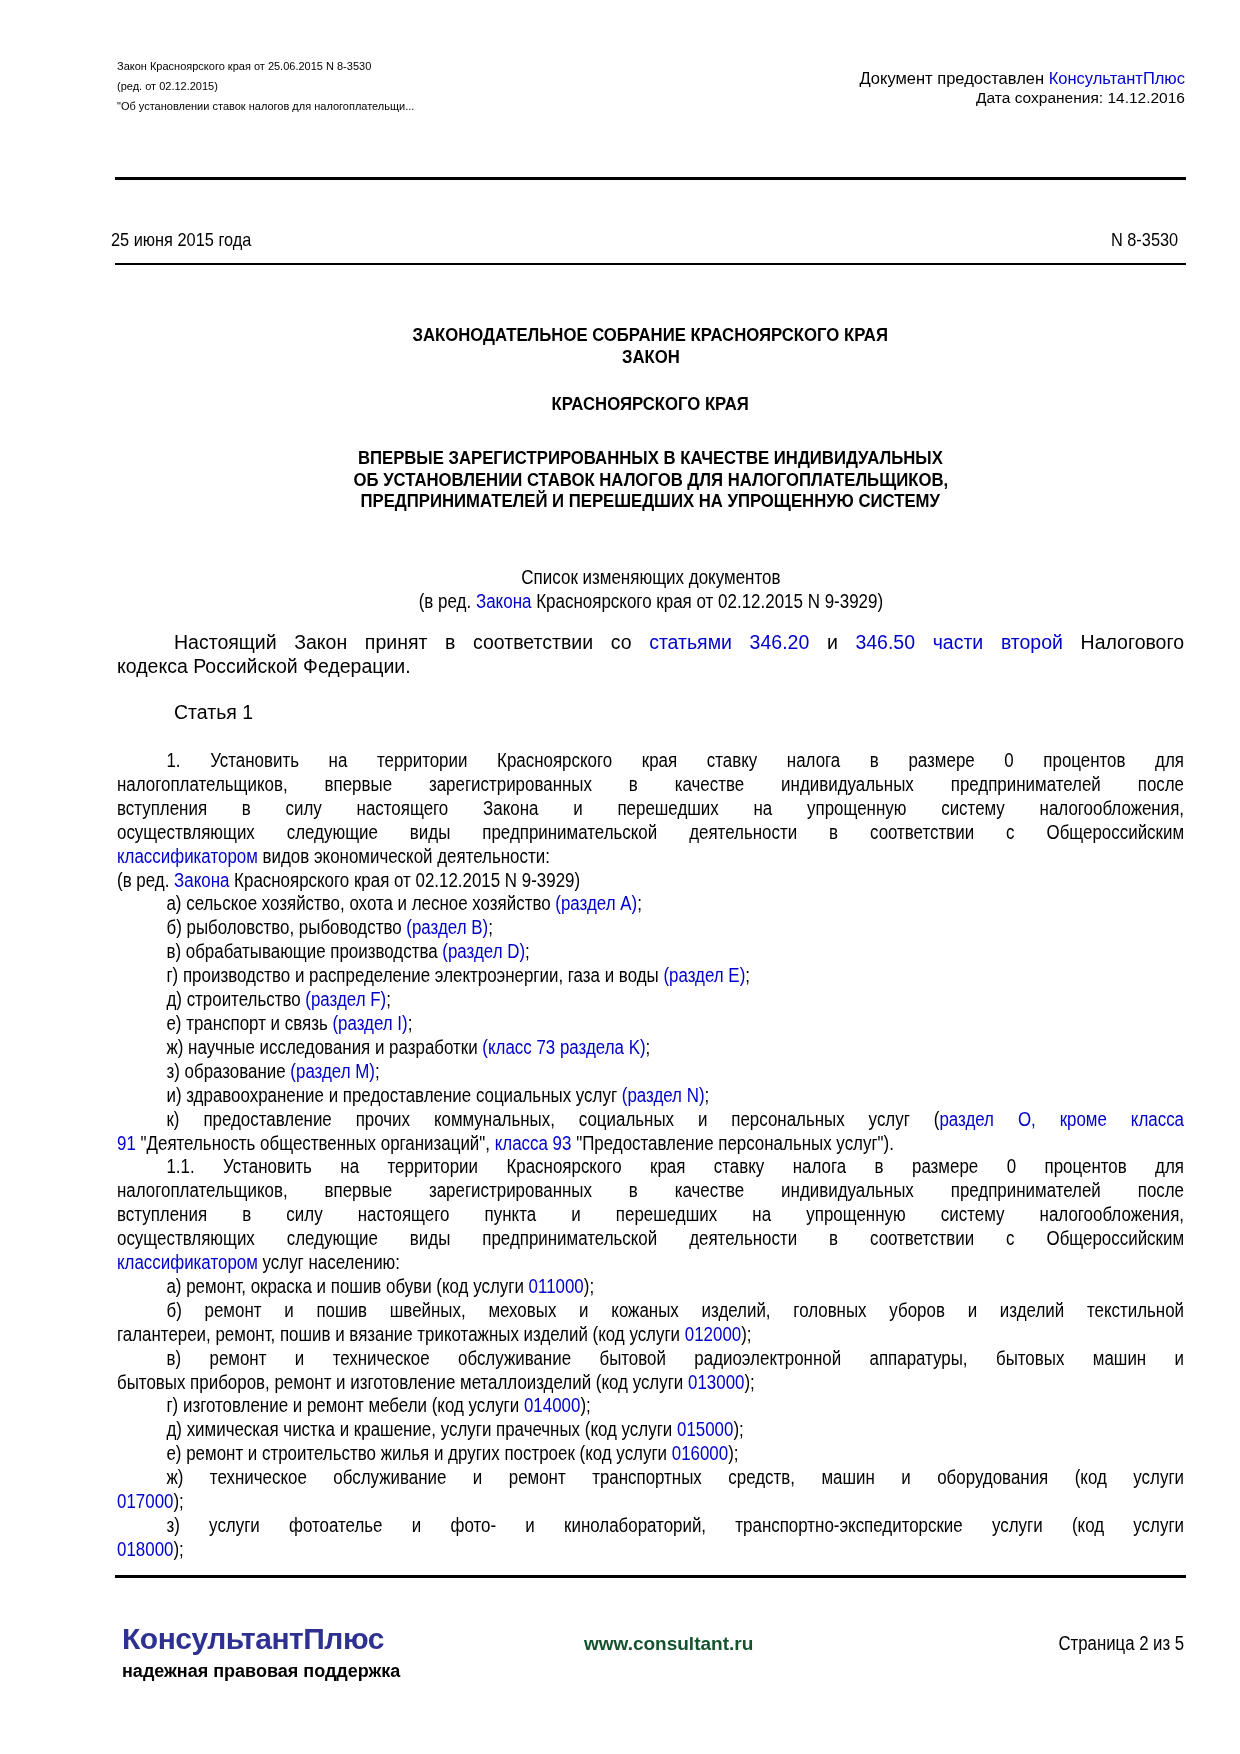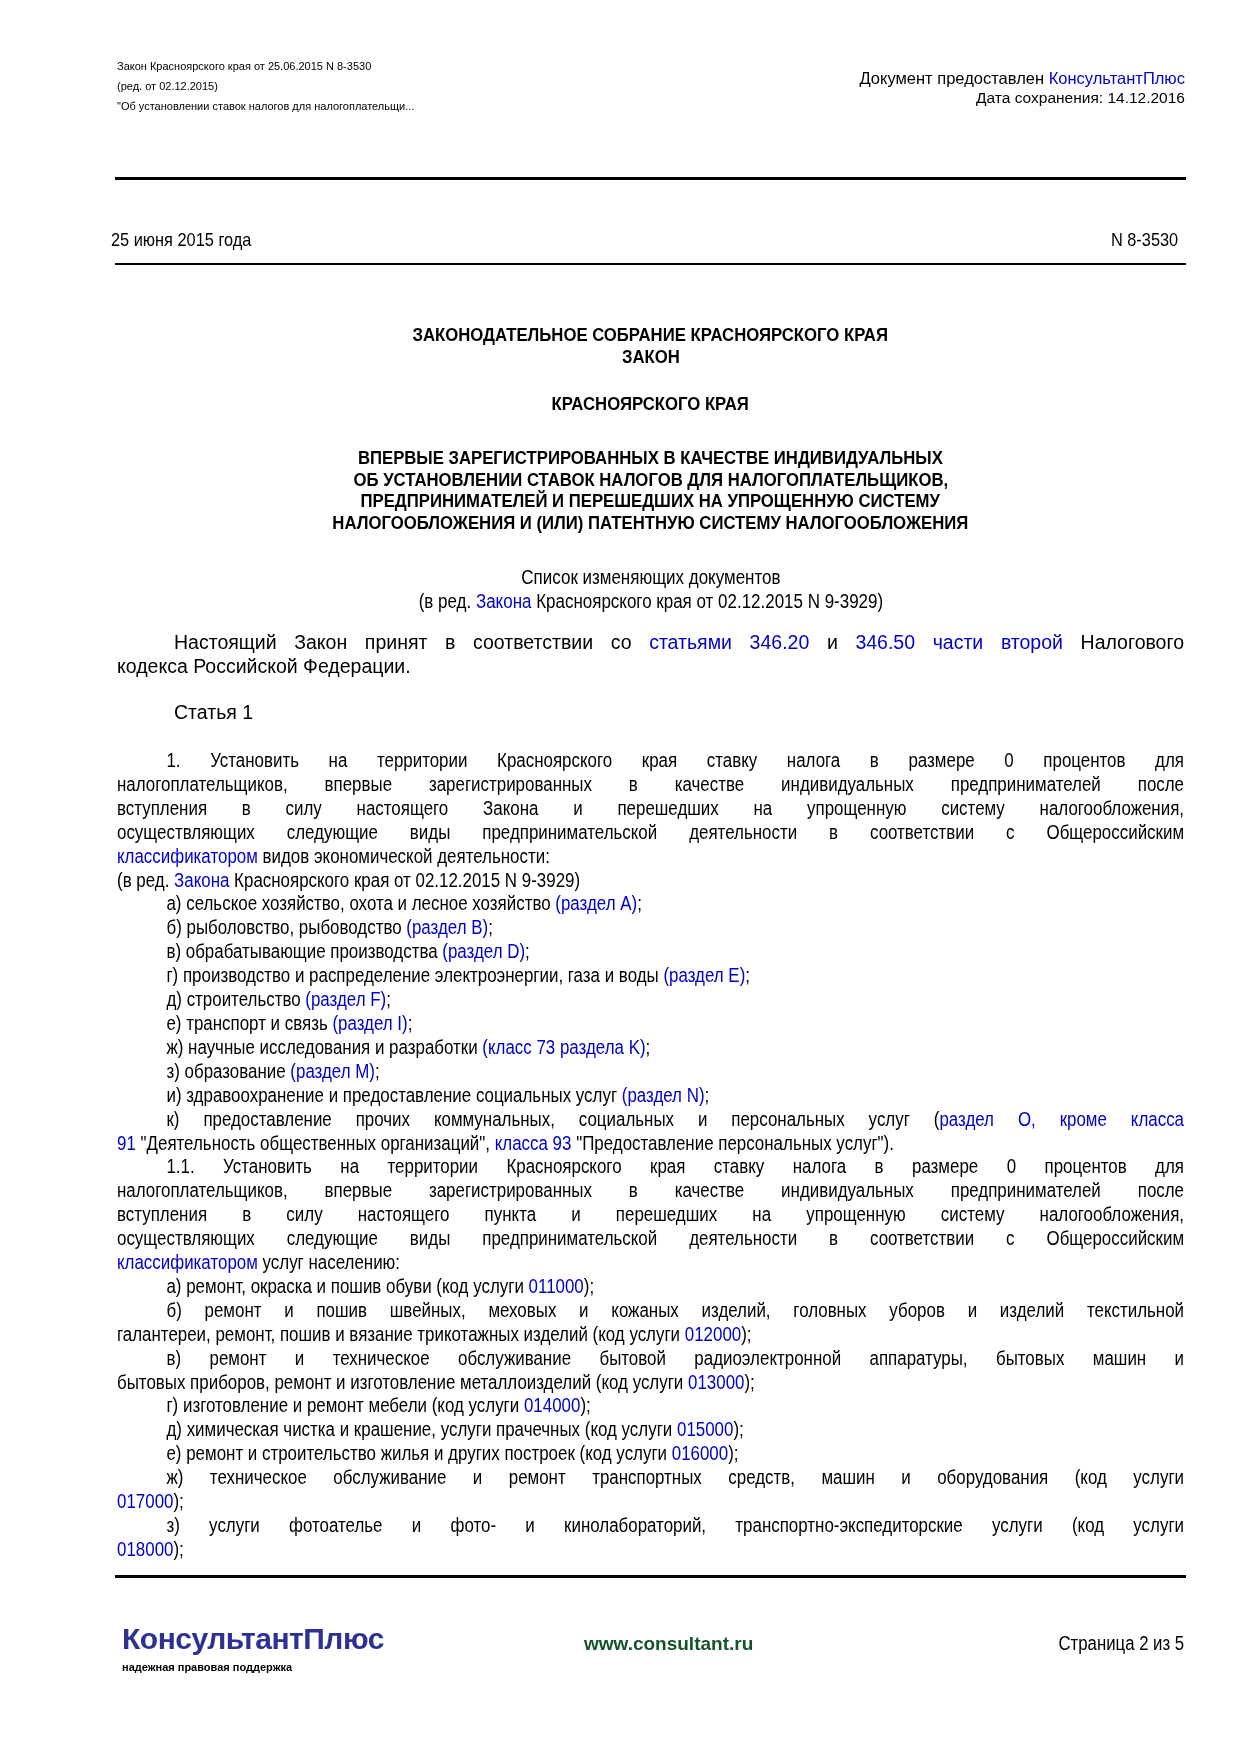--- a/index.html
+++ b/index.html
@@ -16,21 +16,21 @@
   .narrow { display:inline-block; transform:scaleX(0.86); transform-origin:left center; white-space:nowrap; }
   .center { left:115px; width:1071px; text-align:center; }
   .title { font-weight:bold; font-size:19px; line-height:22px; }
   .title .sq { display:inline-block; transform:scaleX(0.88); }
   .main-title { top:447px; line-height:21.5px; }
   .body { left:117px; width:1067px; font-size:19.5px; line-height:23.9px; }
   .ind { text-indent:57px; }
   .just-all { text-align:justify; text-align-last:justify; }
   .cond { display:inline-block; transform-origin:left top; }
   .foot-logo { left:122px; top:1622px; color:#2e3192; font-weight:bold; font-size:30px; letter-spacing:-0.5px; }
-  .foot-tag { left:122px; top:1661px; font-weight:bold; font-size:11px; }
+  .foot-tag { left:122px; top:1661px; font-weight:bold; font-size:18px; }
   .foot-url { left:584px; top:1633px; color:#14532d; font-weight:bold; font-size:19px; }
   .foot-page { right:56px; top:1632px; font-size:19.5px; }
 </style>
 </head>
 <body>
 
 <div class="abs hdr-left">
   <div>Закон Красноярского края от 25.06.2015 N 8-3530</div>
   <div>(ред. от 02.12.2015)</div>
   <div>"Об установлении ставок налогов для налогоплательщи...</div>
@@ -48,21 +48,20 @@
 </div>
 <div class="abs rule-thin" style="top:263px;"></div>
 
 <div class="abs center title" style="top:300px;margin-top:24px;"><span class="sq">ЗАКОНОДАТЕЛЬНОЕ СОБРАНИЕ КРАСНОЯРСКОГО КРАЯ</span></div>
 <div class="abs center title" style="top:346px;"><span class="sq">ЗАКОН</span></div>
 <div class="abs center title" style="top:393px;"><span class="sq">КРАСНОЯРСКОГО КРАЯ</span></div>
 <div class="abs center title main-title">
   <div><span class="sq">ВПЕРВЫЕ ЗАРЕГИСТРИРОВАННЫХ В КАЧЕСТВЕ ИНДИВИДУАЛЬНЫХ</span></div>
   <div><span class="sq">ОБ УСТАНОВЛЕНИИ СТАВОК НАЛОГОВ ДЛЯ НАЛОГОПЛАТЕЛЬЩИКОВ,</span></div>
   <div><span class="sq">ПРЕДПРИНИМАТЕЛЕЙ И ПЕРЕШЕДШИХ НА УПРОЩЕННУЮ СИСТЕМУ</span></div>
-  <div><span class="sq">НАЛОГООБЛОЖЕНИЯ И (ИЛИ) ПАТЕНТНУЮ СИСТЕМУ НАЛОГООБЛОЖЕНИЯ</span></div>
 </div>
 
 <div class="abs center" style="top:565px;font-size:19.5px;line-height:24px;text-align:center;">
   <div><span class="sq" style="display:inline-block;transform:scaleX(0.87);">Список изменяющих документов</span></div>
   <div><span style="display:inline-block;transform:scaleX(0.87);"><span>(в ред. </span><span class="link">Закона</span><span> Красноярского края от 02.12.2015 N 9-3929)</span></span></div>
 </div>
 
 <div class="abs body" style="top:631px;">
   <div class="just-all ind" style="font-size:19.5px;"><span>Настоящий Закон принят в соответствии со </span><span class="link">статьями 346.20</span><span> и </span><span class="link">346.50 части второй</span><span> Налогового</span></div>
   <div>кодекса Российской Федерации.</div>

